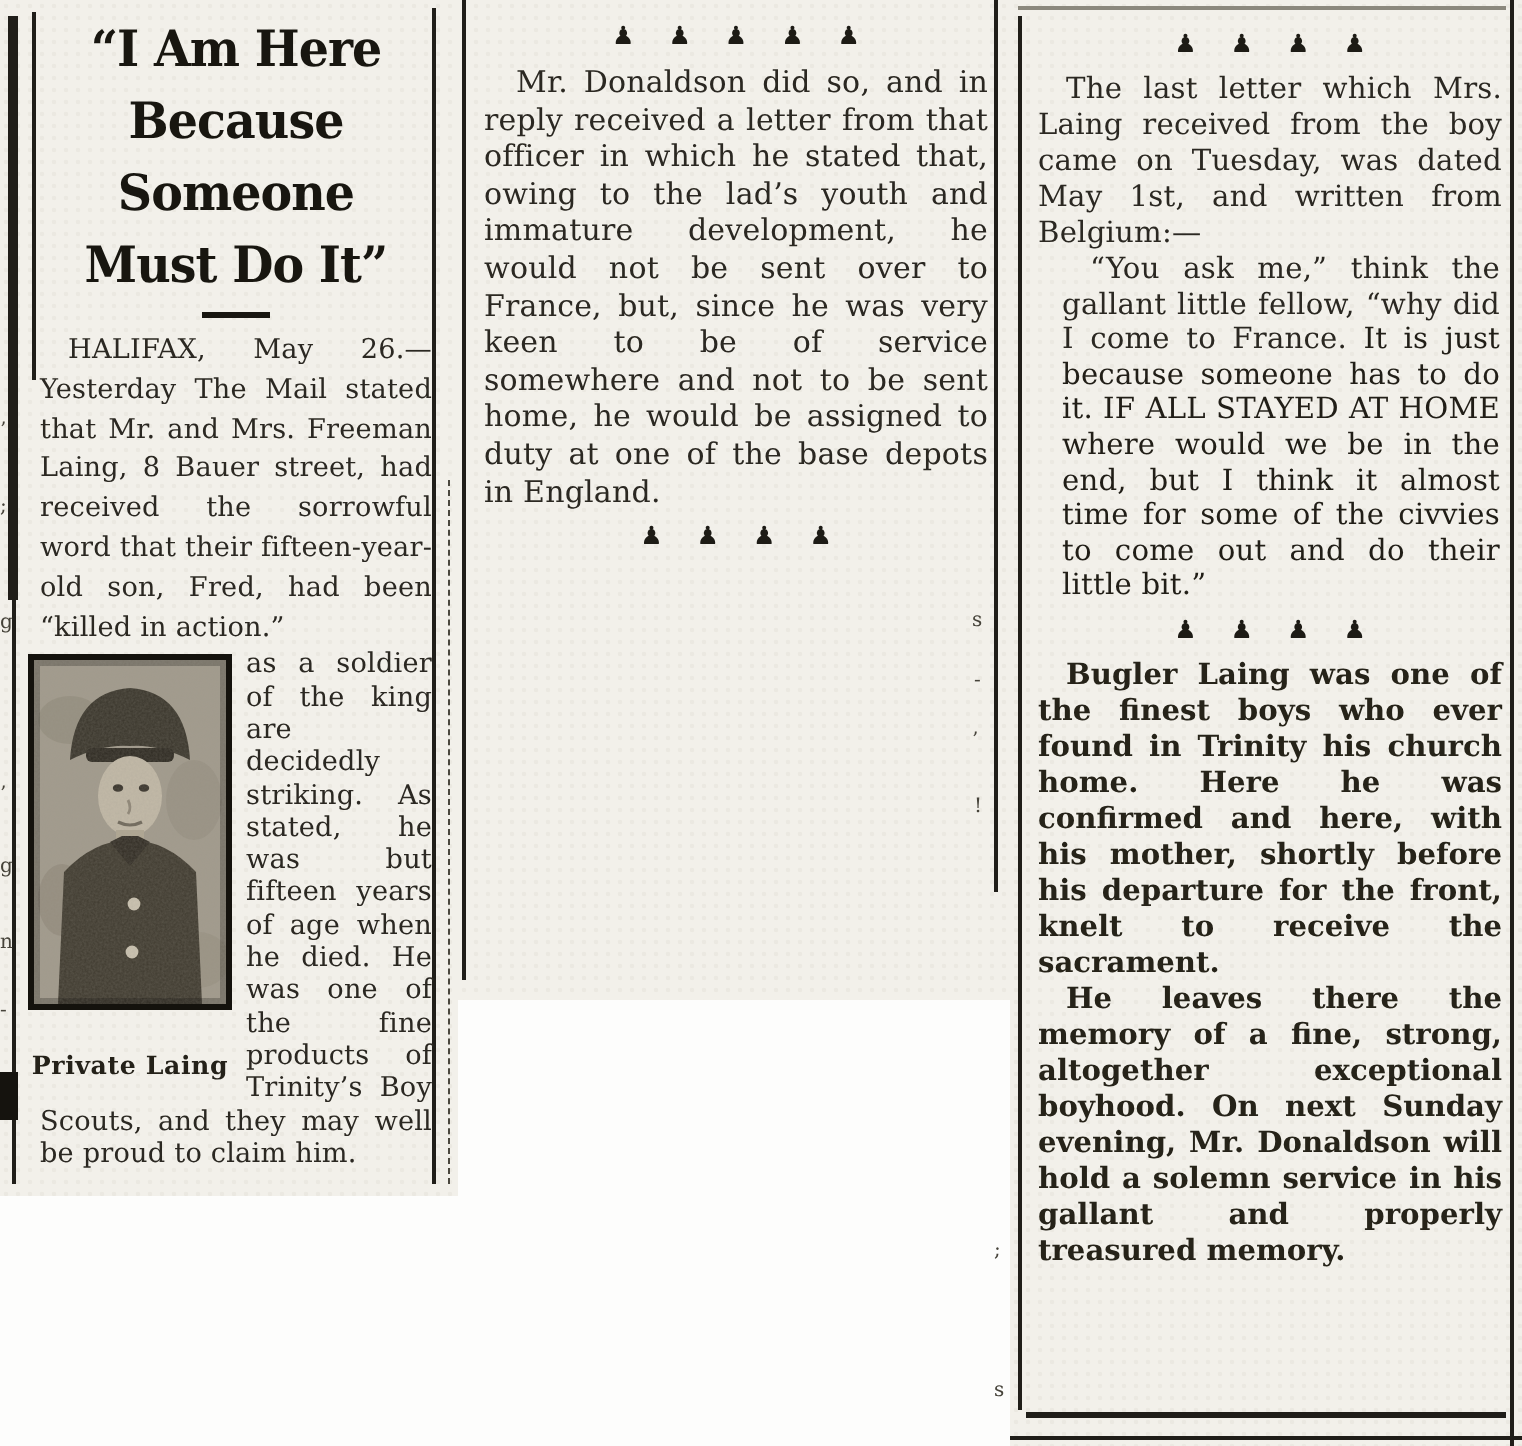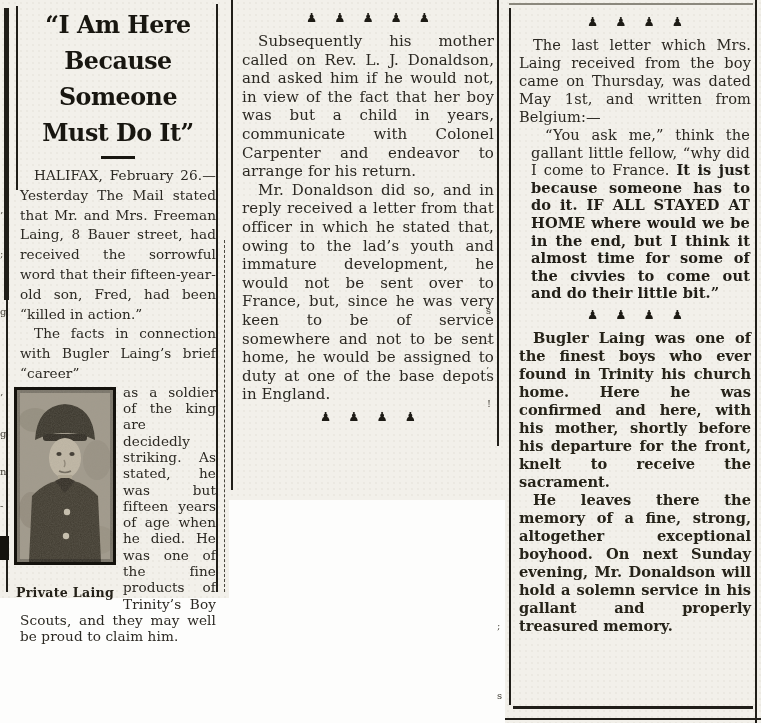--- a/index.html
+++ b/index.html
@@ -85,21 +85,21 @@
   }
 
   
   .mid-inner{position:absolute;left:13px;right:11px;top:5px;}
   .clip-mid p.art{font-size:15px;line-height:18.6px;text-indent:16px;}
 
   
   .right-inner{position:absolute;left:14px;right:10px;top:9px;}
   .clip-right p.art{font-size:14.6px;line-height:18px;text-indent:14px;}
   .quote{margin-left:12px !important;margin-right:1px !important;line-height:17.6px !important;}
-  .bold{font-weight:bold;color:#211e17;}
+  .bold{font-weight:normal;color:#211e17;}
   p.heavy{font-weight:bold;color:#262319;letter-spacing:0;}
 
   
   .dingbats{
     font-family:"DejaVu Sans", sans-serif;
     font-size:12.5px;
     color:#1d1b15;
     text-align:center;
     letter-spacing:17px;
     padding-left:17px; 
@@ -126,22 +126,21 @@
 
     <div class="vrule" style="left:4px;top:8px;width:5px;height:292px;"></div>
     <div class="vrule" style="left:6px;top:300px;width:2px;height:292px;"></div>
     <div class="vrule" style="left:16px;top:6px;width:2px;height:184px;"></div>
     <div class="vrule" style="left:216px;top:4px;width:2px;height:588px;"></div>
     <div class="vrule dashed" style="left:224px;top:240px;height:352px;"></div>
 
     <div class="left-inner">
       <div class="headline">“I Am Here Because Someone Must Do It”</div>
       <div class="headline-divider"></div>
-      <p class="art indent">HALIFAX, February 26.—Yesterday The Mail stated that Mr. and Mrs. Freeman Laing, 8 Bauer street, had received the sorrowful word that their fifteen-year-old son, Fred, had been “killed in action.”</p>
-      <p class="art indent">The facts in connection with Bugler Laing’s brief “career”</p>
+      <p class="art indent">HALIFAX, May 26.—Yesterday The Mail stated that Mr. and Mrs. Freeman Laing, 8 Bauer street, had received the sorrowful word that their fifteen-year-old son, Fred, had been “killed in action.”</p>
       <div class="wrap-region">
         <figure class="photo">
           <div class="photo-frame">
             <svg width="96" height="172" viewBox="0 0 96 172">
               <rect x="0" y="0" width="96" height="172" fill="#a29b8d"></rect>
               <ellipse cx="18" cy="30" rx="16" ry="12" fill="#928b7c" opacity="0.7"></ellipse>
               <ellipse cx="80" cy="70" rx="14" ry="20" fill="#958e80" opacity="0.6"></ellipse>
               <ellipse cx="14" cy="120" rx="12" ry="18" fill="#8d8678" opacity="0.6"></ellipse>
               <ellipse cx="82" cy="150" rx="16" ry="14" fill="#968f81" opacity="0.6"></ellipse>
               <path d="M18,50 Q20,16 48,14 Q76,16 78,50 Q62,42 48,43 Q34,42 18,50 Z" fill="#39352b"></path>
@@ -179,34 +178,33 @@
     <span class="artifact" style="left:0;top:500px;">-</span>
     <div class="blob" style="left:0;top:536px;width:9px;height:24px;"></div>
   </div>
 
   <div class="clip clip-mid">
     <div class="vrule" style="left:2px;top:0;width:2px;height:490px;"></div>
     <div class="vrule" style="left:268px;top:0;width:2px;height:446px;"></div>
 
     <div class="mid-inner">
       <div class="dingbats">♟♟♟♟♟</div>
-      <p class="art">Subsequently his mother called on Rev. L. J. Donaldson, and asked him if he would not, in view of the fact that her boy was but a child in years, communicate with Colonel Carpenter and endeavor to arrange for his return.</p>
       <p class="art">Mr. Donaldson did so, and in reply received a letter from that officer in which he stated that, owing to the lad’s youth and immature development, he would not be sent over to France, but, since he was very keen to be of service somewhere and not to be sent home, he would be assigned to duty at one of the base depots in England.</p>
       <div class="dingbats">♟♟♟♟</div>
     </div>
   </div>
 
   <div class="clip clip-right">
     <div class="hrule" style="left:4px;top:3px;width:244px;height:2px;background:#8b887d;"></div>
     <div class="vrule" style="left:4px;top:8px;width:2px;height:697px;"></div>
     <div class="vrule" style="left:250px;top:0;width:2px;height:723px;"></div>
 
     <div class="right-inner">
       <div class="dingbats">♟♟♟♟</div>
-      <p class="art">The last letter which Mrs. Laing received from the boy came on Thursday, was dated May 1st, and written from Belgium:—</p>
+      <p class="art">The last letter which Mrs. Laing received from the boy came on Tuesday, was dated May 1st, and written from Belgium:—</p>
       <p class="art quote"><span>“You ask me,” think the gallant little fellow, “why did I come to France.  </span><span class="bold">It is just because someone has to do it.  IF ALL STAYED AT HOME where would we be in the end, but I think it almost time for some of the civvies to come out and do their little bit.”</span></p>
       <div class="dingbats">♟♟♟♟</div>
       <p class="art heavy">Bugler Laing was one of the finest boys who ever found in Trinity his church home.  Here he was confirmed and here, with his mother, shortly before his departure for the front, knelt to receive the sacrament.</p>
       <p class="art heavy">He leaves there the memory of a fine, strong, altogether exceptional boyhood.  On next Sunday evening, Mr. Donaldson will hold a solemn service in his gallant and properly treasured memory.</p>
     </div>
 
     <div class="hrule" style="left:8px;top:706px;width:240px;height:3px;"></div>
     <div class="hrule" style="left:0;top:718px;width:256px;height:2px;"></div>
   </div>
 

